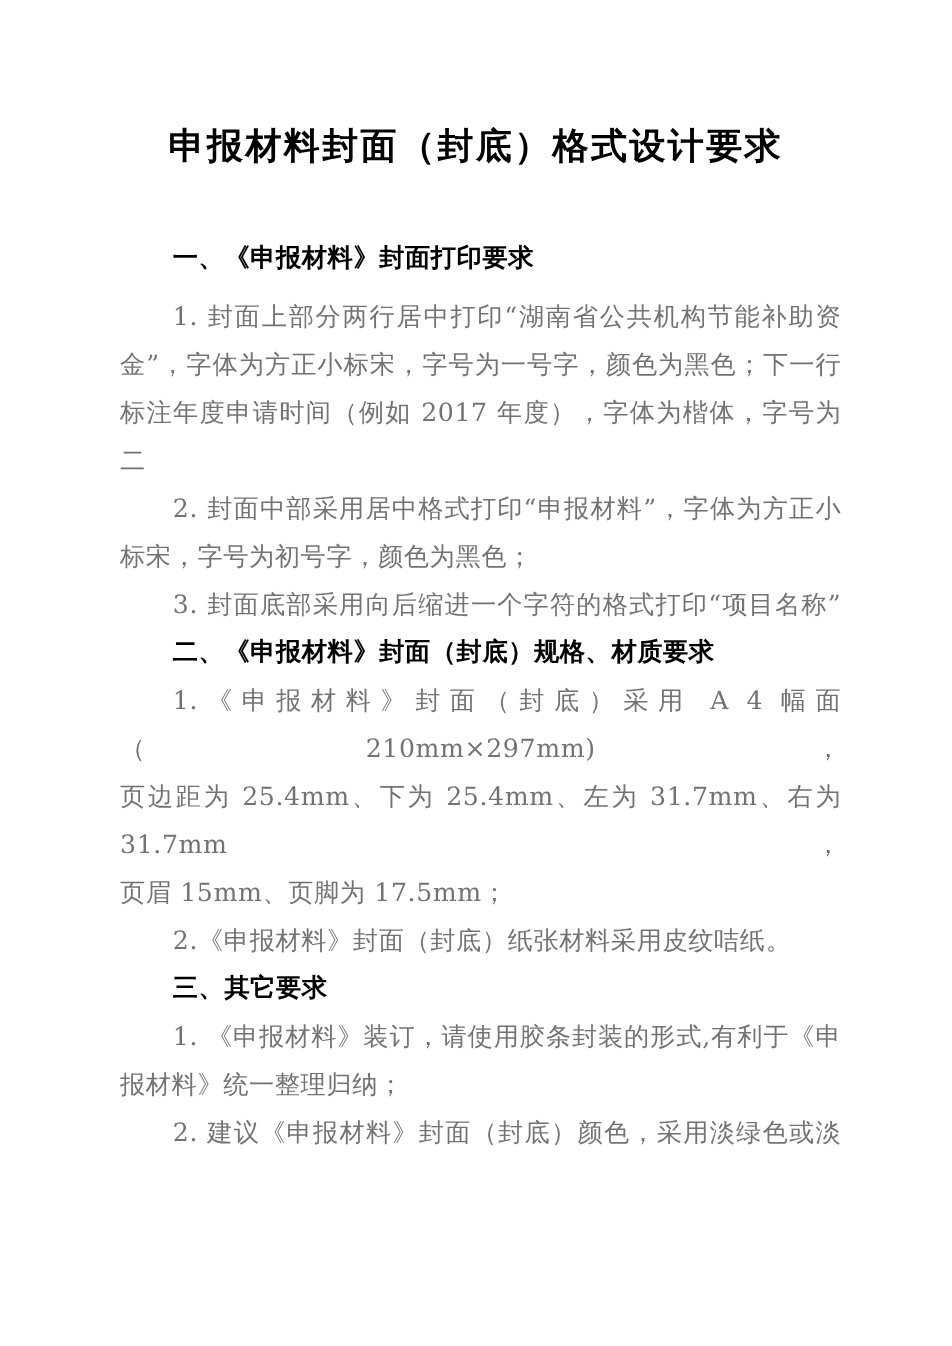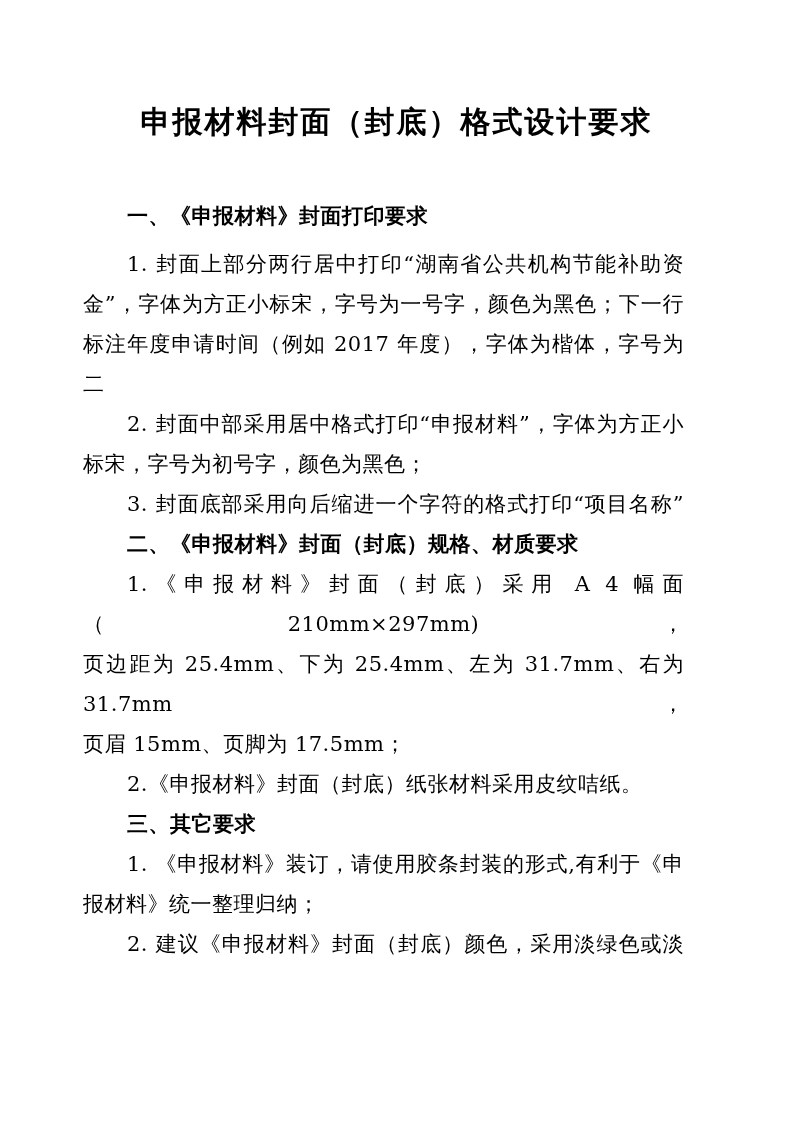--- a/index.html
+++ b/index.html
@@ -24,21 +24,21 @@
     margin: 0;
     text-align: center;
     font-family: "DejaVu Serif", "Liberation Serif", serif;
     font-size: 30px;
     font-weight: 700;
     letter-spacing: 2px;
     color: #000000;
   }
   .content {
     position: absolute;
-    left: 83px;
+    left: 100px;
     top: 196px;
     width: 601px;
   }
   .sec-heading {
     margin: 0;
     font-family: "Liberation Sans", "DejaVu Sans", sans-serif;
     font-size: 21px;
     font-weight: 700;
     line-height: 40px;
     text-indent: 44px;
@@ -46,21 +46,21 @@
     letter-spacing: 0.5px;
   }
   .sec-heading.first {
     margin-bottom: 8px;
   }
   .line {
     font-size: 21px;
     line-height: 40px;
     letter-spacing: 0.5px;
     white-space: nowrap;
-    color: #000000;
+    color: #737373;
   }
   .line.indent {
     text-indent: 44px;
   }
   .line.jfull {
     white-space: normal;
     text-align: justify;
     text-align-last: justify;
   }
   .footer {

